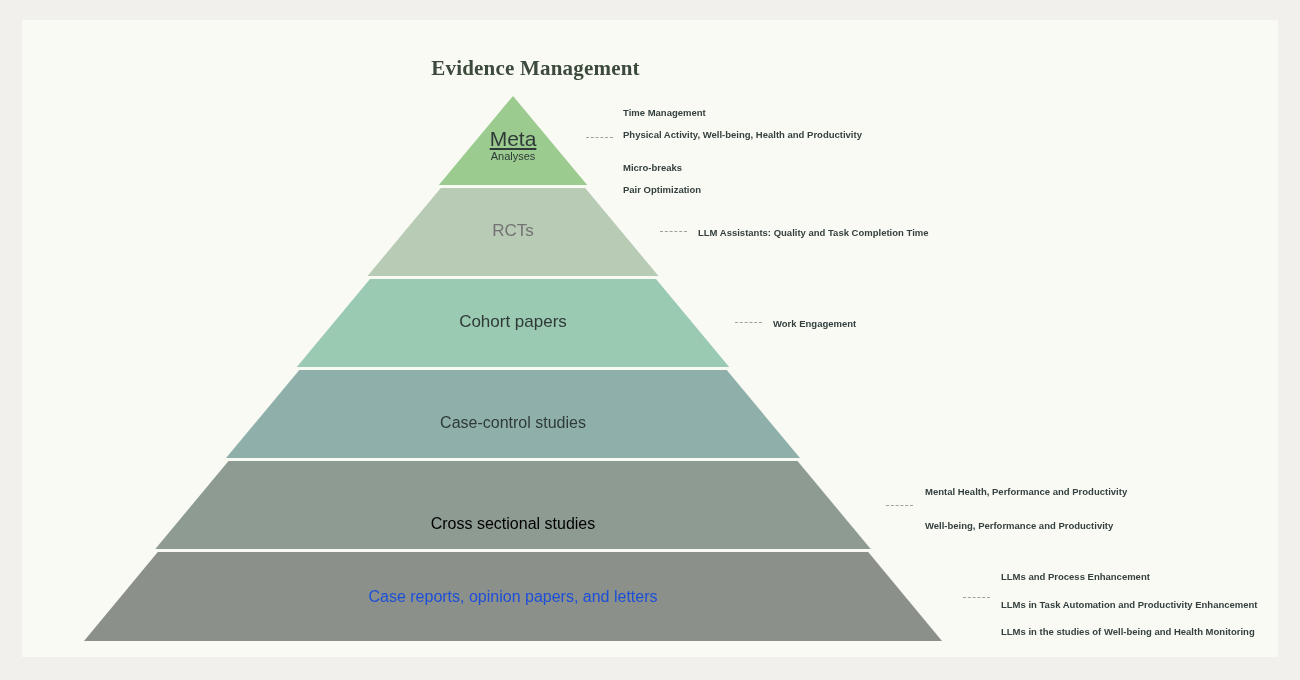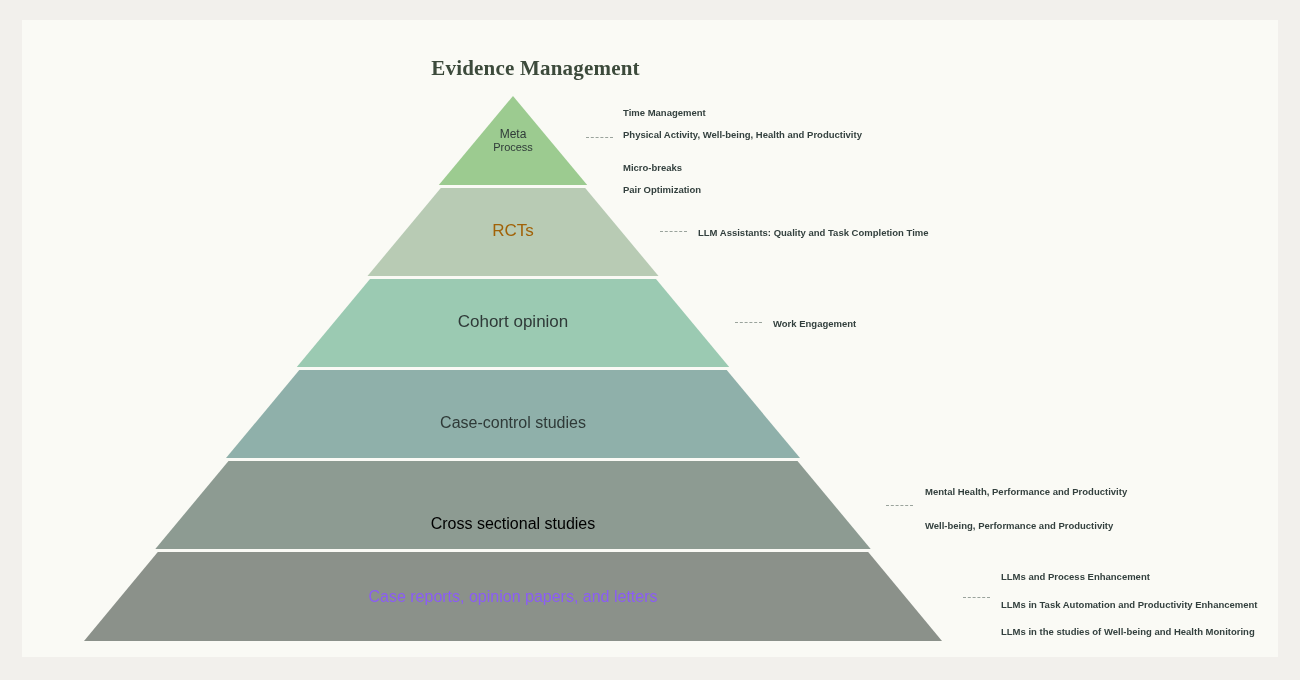--- a/index.html
+++ b/index.html
@@ -96,41 +96,41 @@
       <polygon points="348.0,259 634.0,259 707.2,347 274.8,347" fill="#9bcab2"></polygon>
 
       <polygon points="277.3,350 704.7,350 778.0,438 204.0,438" fill="#8fb0aa"></polygon>
 
       <polygon points="206.5,441 775.5,441 848.7,529 133.3,529" fill="#8d9b92"></polygon>
 
       <polygon points="135.8,532 846.2,532 920.0,621 62.0,621" fill="#8b918a"></polygon>
     </svg>
 
     <div class="tier-label" style="left:291px; top:108px; width:400px; color:#2f3a38;">
-      <span class="main" style="font-size:12px;">Meta</span>
-      <span class="sub" style="font-size:11px;">Process</span>
+      <span class="main" style="font-size:21px;text-decoration:underline;">Meta</span>
+      <span class="sub" style="font-size:11px;">Analyses</span>
     </div>
 
-    <div class="tier-label" style="left:291px; top:202px; width:400px; color:#a16207;">
+    <div class="tier-label" style="left:291px; top:202px; width:400px; color:#737373;">
       <span class="main" style="font-size:17px;">RCTs</span>
     </div>
 
     <div class="tier-label" style="left:291px; top:293px; width:400px; color:#2f3a38;">
-      <span class="main" style="font-size:17px;">Cohort opinion</span>
+      <span class="main" style="font-size:17px;">Cohort papers</span>
     </div>
 
     <div class="tier-label" style="left:291px; top:386px; width:400px; color:#2f3a38;">
       <span class="main" style="font-size:16px;margin-top:9px;">Case-control studies</span>
     </div>
 
     <div class="tier-label" style="left:291px; top:496px; width:400px; color:#000000;">
       <span class="main" style="font-size:16px;">Cross sectional studies</span>
     </div>
 
-    <div class="tier-label" style="left:191px; top:569px; width:600px; color:#8b5cf6;">
+    <div class="tier-label" style="left:191px; top:569px; width:600px; color:#1d4ed8;">
       <span class="main" style="font-size:16px;">Case reports, opinion papers, and letters</span>
     </div>
 
     <div class="dash" style="left:564px; top:117px; width:27px;"></div>
     <div class="dash" style="left:638px; top:211px; width:27px;"></div>
     <div class="dash" style="left:713px; top:302px; width:27px;"></div>
     <div class="dash" style="left:864px; top:485px; width:27px;"></div>
     <div class="dash" style="left:941px; top:577px; width:27px;"></div>
 
     <div class="annot-group" style="left:601px; top:88px;">

